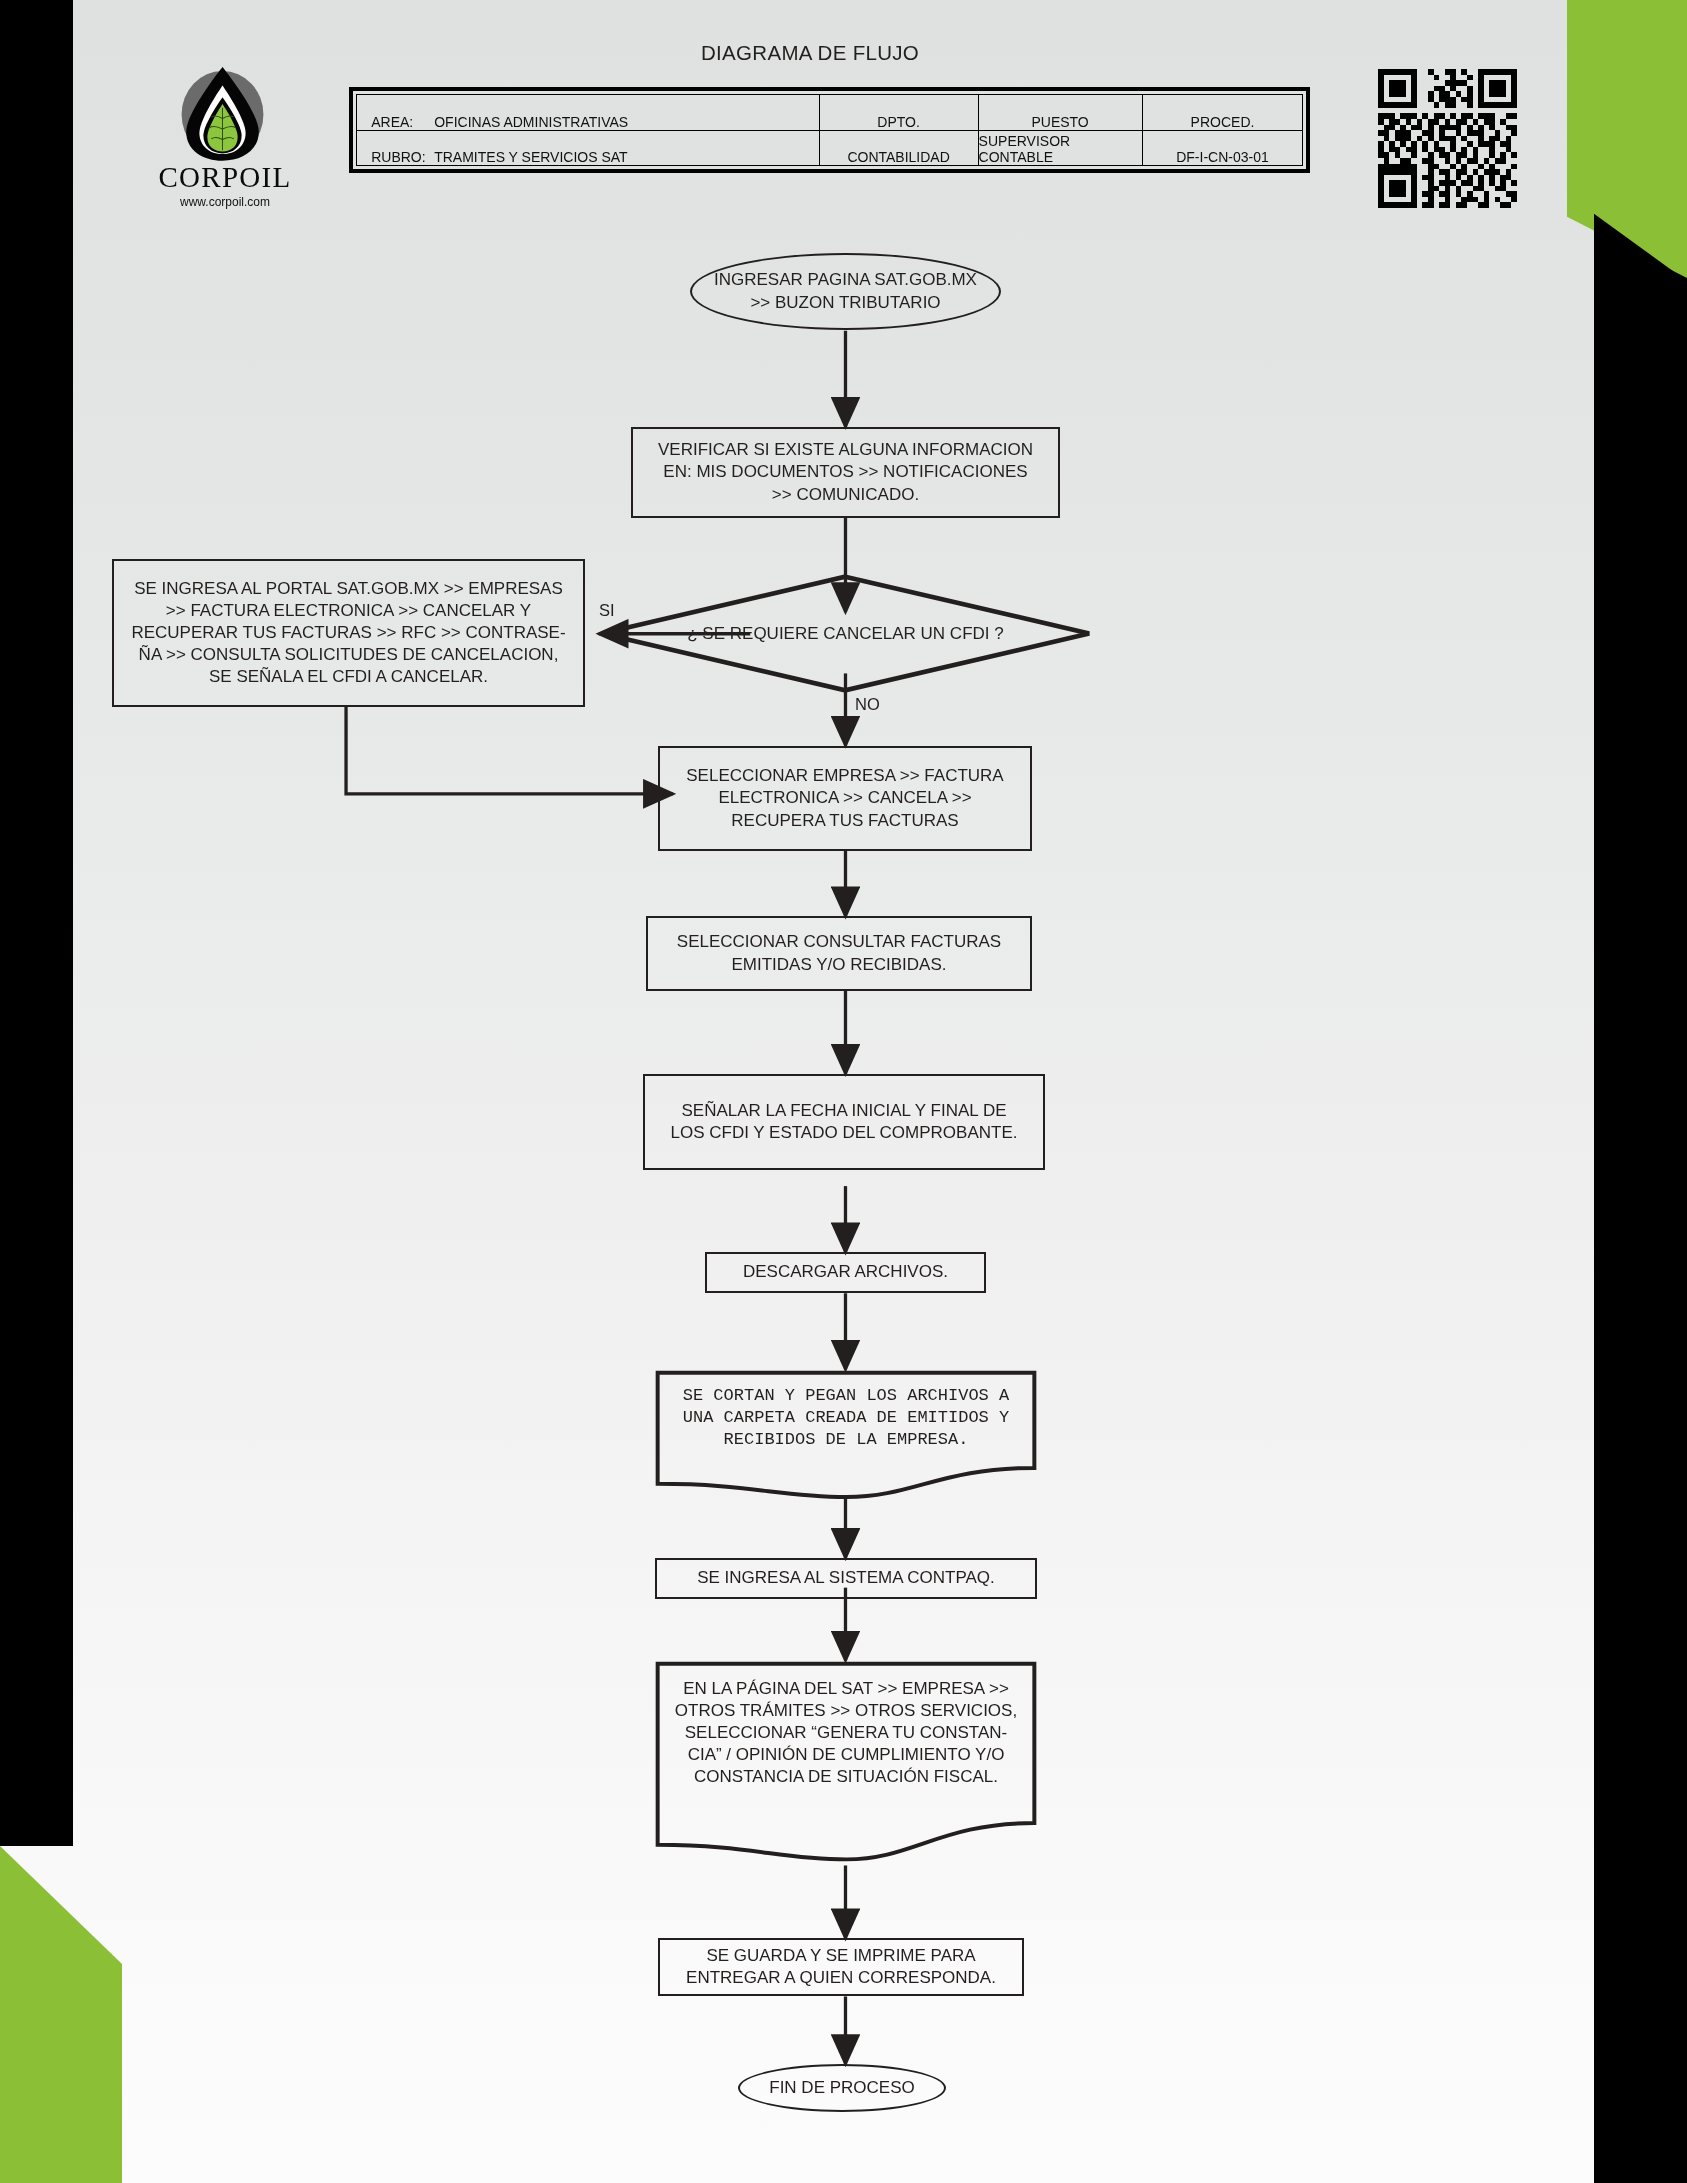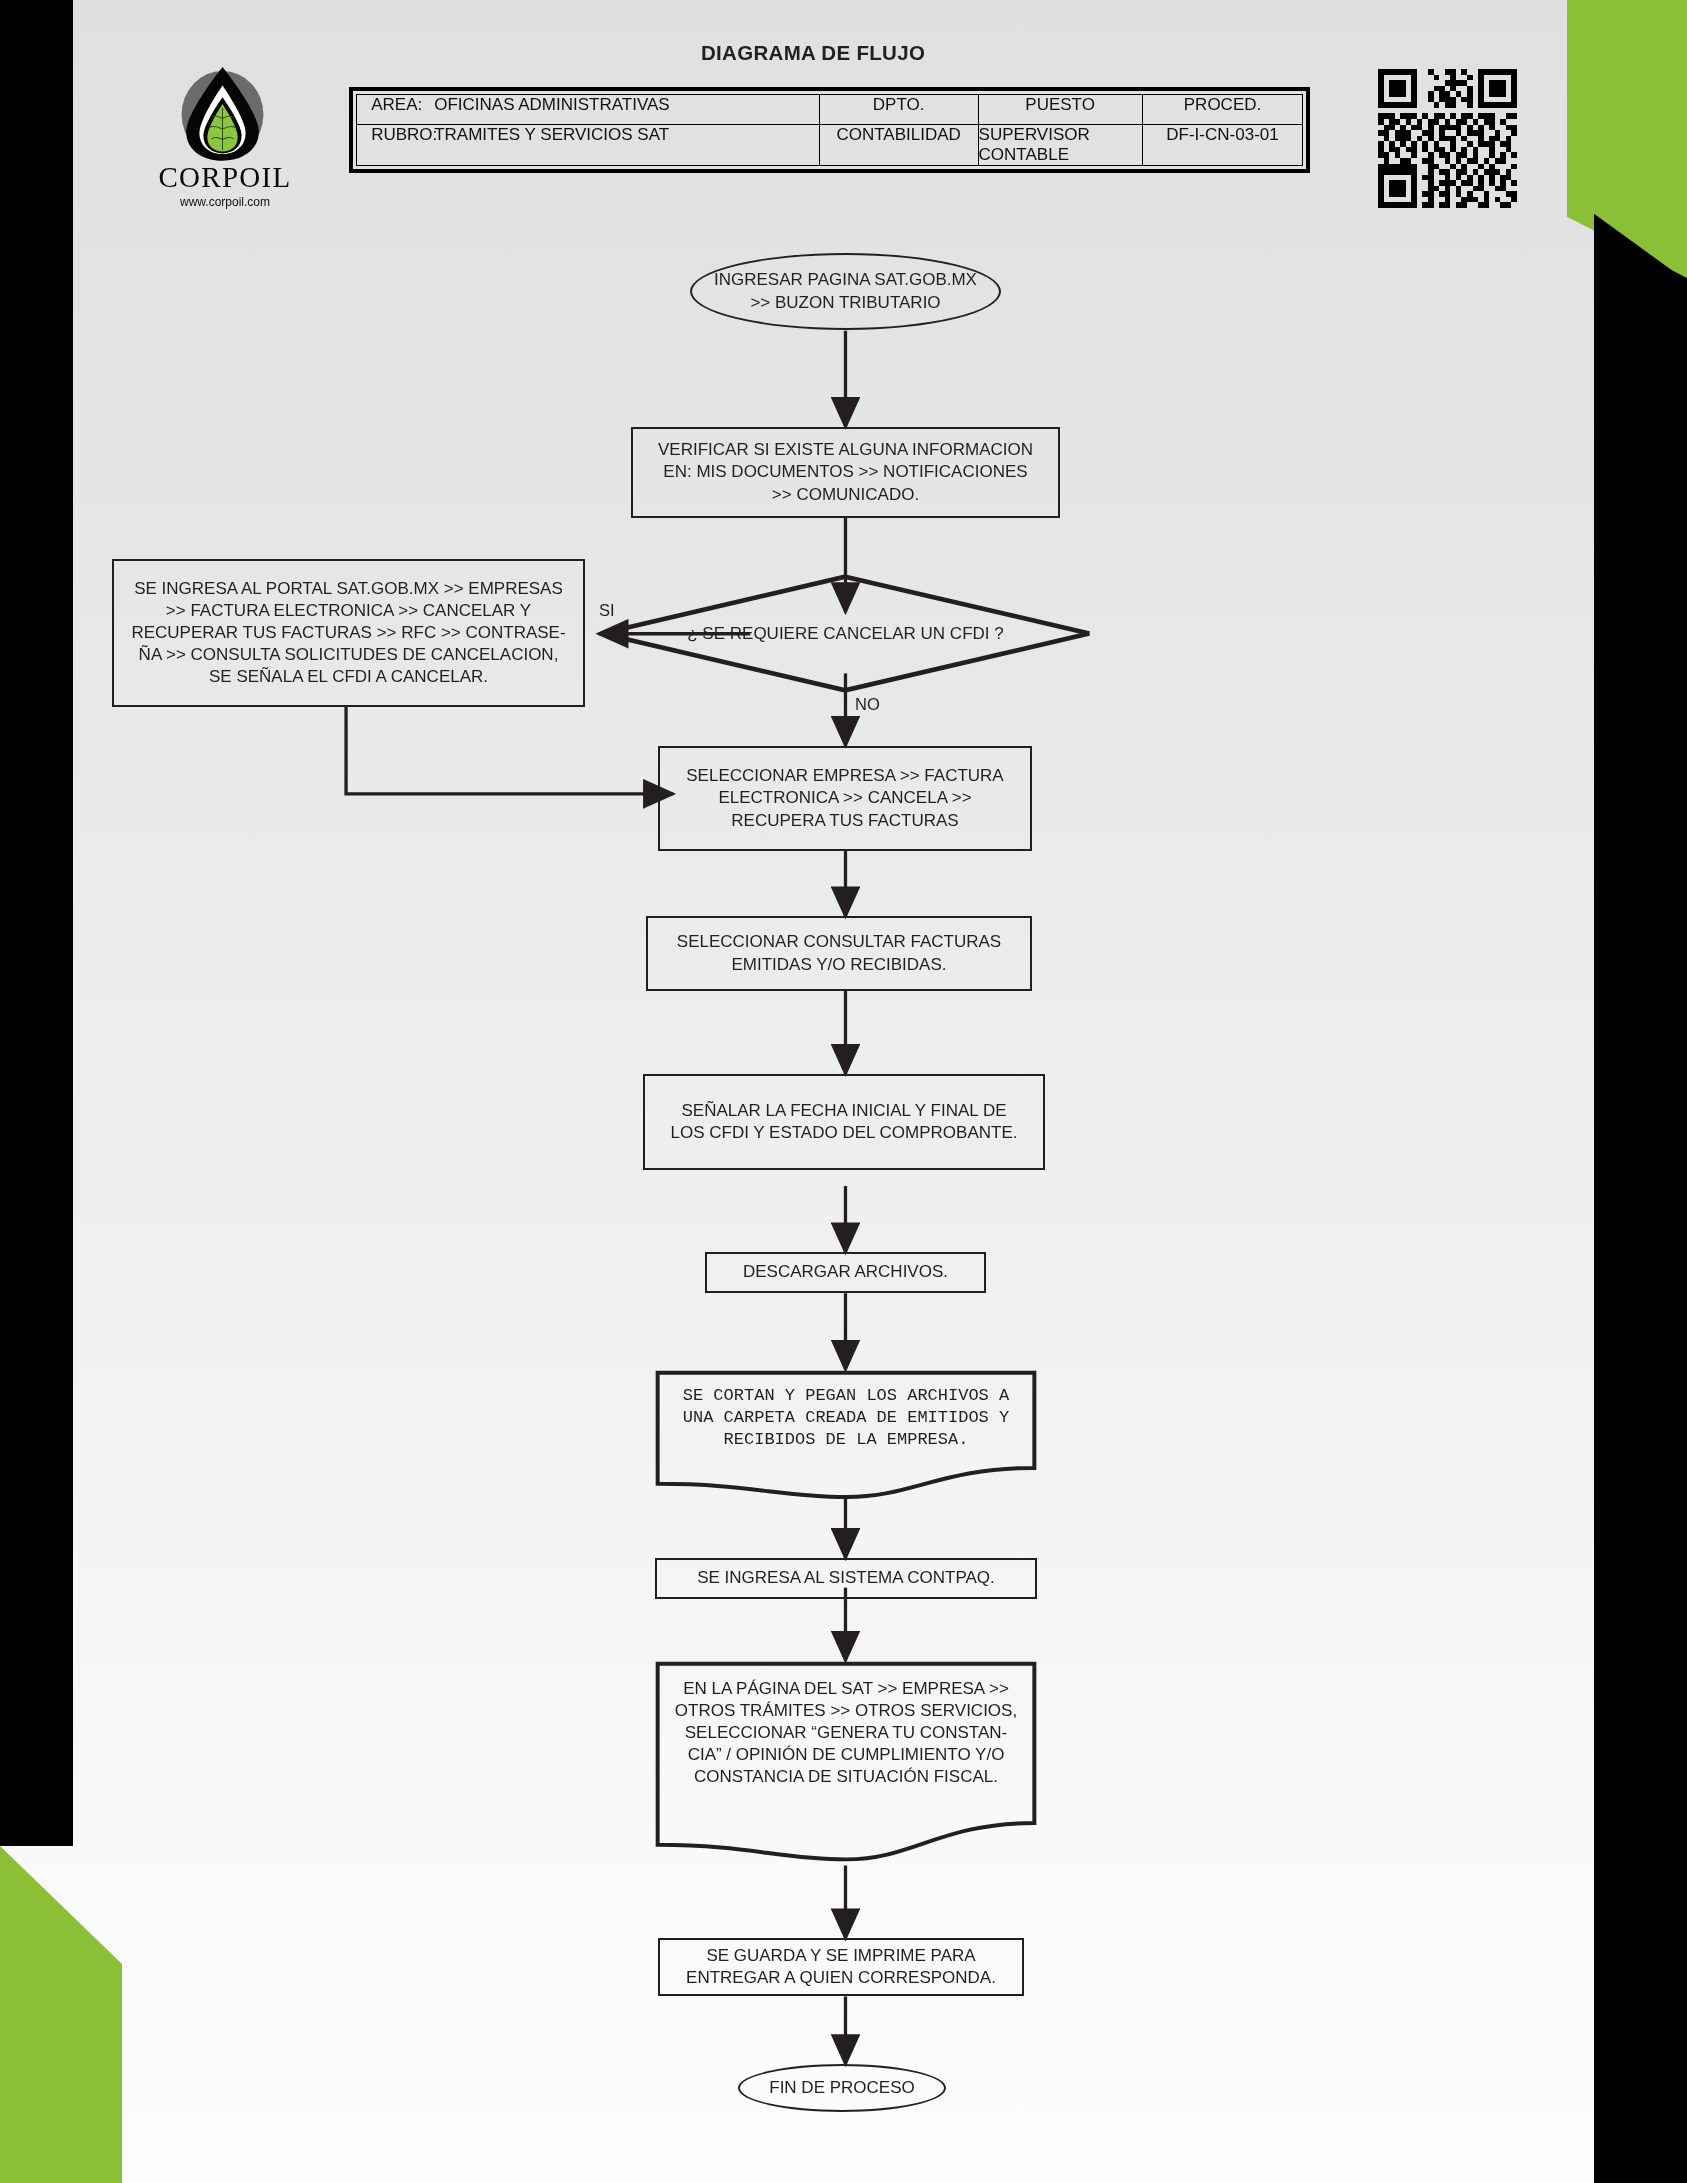--- a/index.html
+++ b/index.html
@@ -26,21 +26,21 @@
     position:absolute;left:1594px;top:198px;width:93px;height:198px;background:#000;
     clip-path:polygon(0 8%,100% 42%,100% 100%,0 100%);
   }
   .deco-green-bl{
     position:absolute;left:0;top:1846px;width:122px;height:337px;background:#8bbf36;
     clip-path:polygon(0 0,100% 35%,100% 100%,0 100%);
   }
 
   
   .title{
-    position:absolute;left:701px;top:41px;font-size:20.5px;font-weight:bold;color:#231f1e;
+    position:absolute;left:701px;top:41px;font-size:20.5px;font-weight:normal;color:#231f1e;
     letter-spacing:0.3px;white-space:nowrap;
   }
 
   
   .logo{position:absolute;left:139px;top:63px;width:172px;height:159px;}
   .logo-mark{position:absolute;left:34px;top:0;width:99px;height:99px;}
   .logo-word{
     position:absolute;left:0;top:98px;width:172px;text-align:center;
     font-family:"Liberation Serif", serif;font-size:29px;letter-spacing:1.3px;color:#0b0b0b;
   }
@@ -50,21 +50,21 @@
   }
 
   
   .hdr-table{
     position:absolute;left:349px;top:87px;width:961px;height:86px;
     border:4px solid #000;background:#e0e1e1;box-sizing:border-box;
   }
   .hdr-inner{position:absolute;inset:2.6px;border:1.3px solid #000;box-sizing:border-box;display:flex;flex-direction:column;}
   .hdr-row{display:flex;flex:1;}
   .hdr-row.top{border-bottom:1.3px solid #000;}
-  .hdr-c{display:flex;align-items:flex-start;justify-content:center;font-size:17px;color:#111;box-sizing:border-box;}
+  .hdr-c{display:flex;align-items:flex-end;justify-content:center;font-size:14px;color:#111;box-sizing:border-box;}
   .hdr-c.left{flex:0 0 463px;justify-content:flex-start;padding-left:14.6px;border-right:1.3px solid #000;}
   .hdr-c.c2{flex:0 0 159px;border-right:1.3px solid #000;}
   .hdr-c.c3{flex:0 0 164px;border-right:1.3px solid #000;}
   .hdr-c.c4{flex:1;}
   .lbl{display:inline-block;width:63px;}
 
   
   .qr{position:absolute;left:1378px;top:69px;width:139px;height:139px;}
 
   

